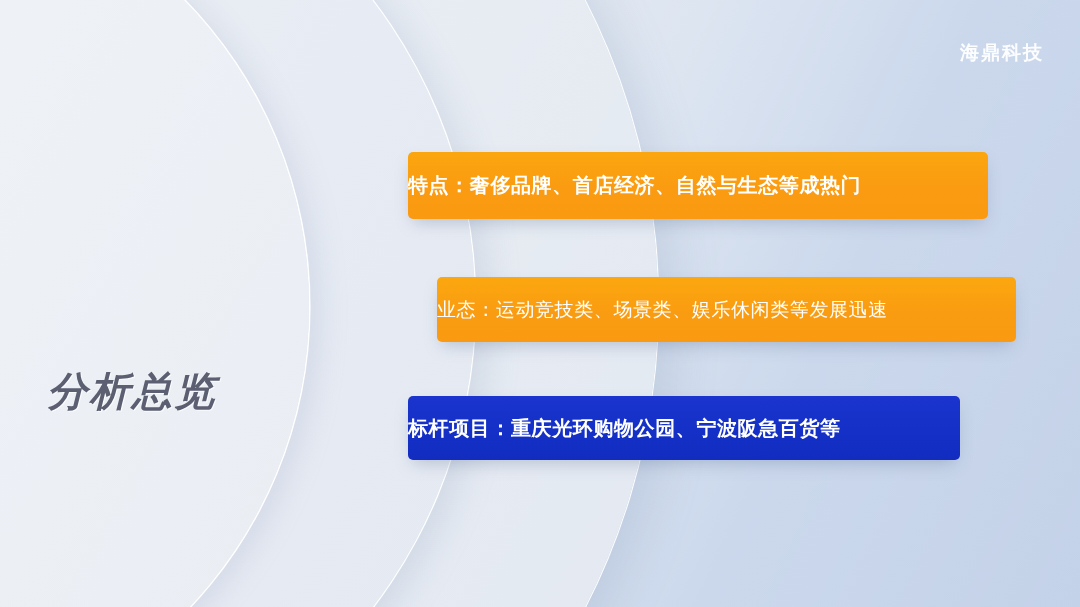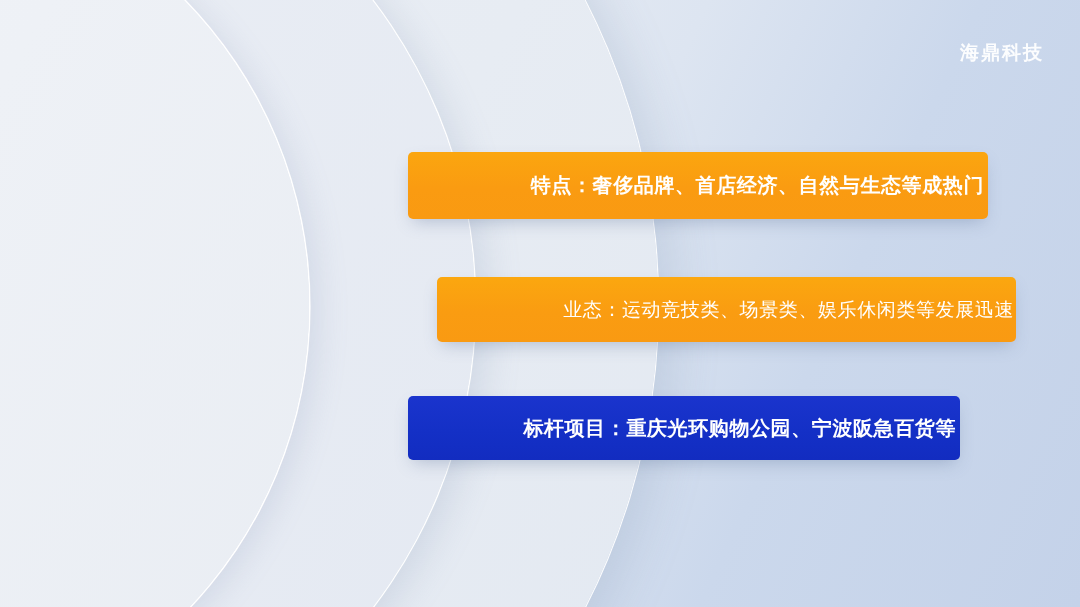--- a/index.html
+++ b/index.html
@@ -92,21 +92,21 @@
   .bar {
     position: absolute;
     display: flex;
     align-items: center;
     border-radius: 5px;
     color: #ffffff;
     box-shadow: 0 7px 16px -5px rgba(90,110,150,0.38);
   }
   .bar-label {
     width: 100%;
-    text-align: right;
+    text-align: left;
     letter-spacing: 0.6px;
     white-space: nowrap;
   }
 
   .bar-1 {
     left: 408px;
     top: 152px;
     width: 580px;
     height: 67px;
     background: linear-gradient(180deg, #fba60f 0%, #fa9b11 55%, #f99a12 100%);
@@ -148,20 +148,21 @@
 
 <div id="slide">
 
   <div class="circle circle-outer"></div>
   <div class="circle circle-mid"></div>
   <div class="circle circle-inner"></div>
 
   <div class="brand">海鼎科技</div>
 
   <div class="headline">
+    <span class="headline-line">分析总览</span>
   </div>
 
   <div class="bar bar-1">
     <span class="bar-label">特点：奢侈品牌、首店经济、自然与生态等成热门</span>
   </div>
 
   <div class="bar bar-3">
     <span class="bar-label">标杆项目：重庆光环购物公园、宁波阪急百货等</span>
   </div>
 

